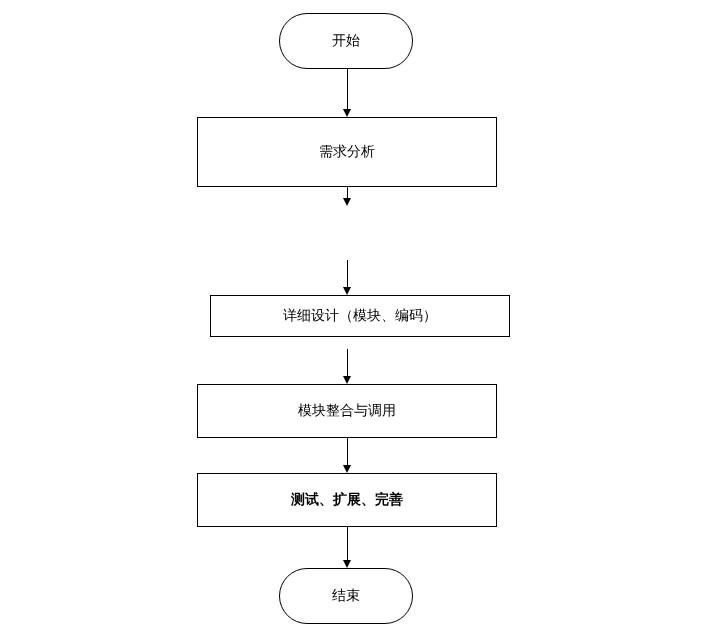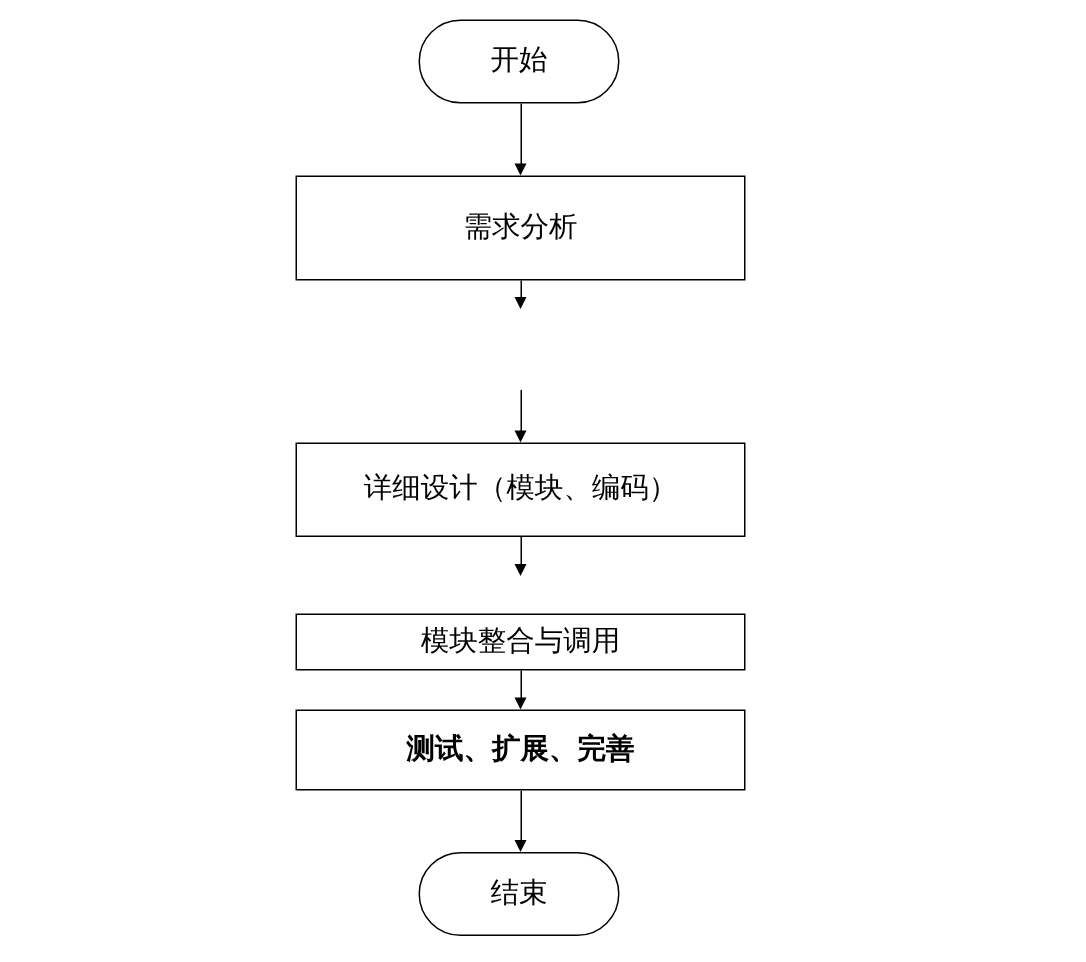--- a/index.html
+++ b/index.html
@@ -19,21 +19,21 @@
   }
   .node {
     position: absolute;
     box-sizing: border-box;
     display: flex;
     align-items: center;
     justify-content: center;
     border: 1px solid #000000;
     background: #ffffff;
     color: #000000;
-    font-size: 19px;
+    font-size: 14px;
     line-height: 1.2;
     white-space: nowrap;
   }
   .node.terminator {
     border-radius: 40px;
   }
   .node.process {
     border-radius: 0;
   }
   .connector {
@@ -83,24 +83,24 @@
     <div class="connector" style="left: 347px; top: 527px; width: 1px; height: 41px;">
       <div class="line" style="height: 34px;"></div>
       <div class="head" style="top: 33px;"></div>
     </div>
     <div class="node terminator" style="left: 279px; top: 13px; width: 134px; height: 56px;">
       <span>开始</span>
     </div>
     <div class="node process" style="left: 197px; top: 117px; width: 300px; height: 70px;">
       <span>需求分析</span>
     </div>
-    <div class="node process" style="left: 197px; top: 295px; width: 300px; height: 63px;">
+    <div class="node process" style="left: 210px; top: 295px; width: 300px; height: 42px;">
       <span>详细设计（模块、编码）</span>
     </div>
-    <div class="node process" style="left: 197px; top: 384px; width: 300px; height: 38px; margin-top: 25px;">
+    <div class="node process" style="left: 197px; top: 384px; width: 300px; height: 54px;">
       <span>模块整合与调用</span>
     </div>
     <div class="node process" style="left: 197px; top: 473px; width: 300px; height: 54px; font-weight: bold;">
       <span>测试、扩展、完善</span>
     </div>
     <div class="node terminator" style="left: 279px; top: 568px; width: 134px; height: 56px;">
       <span>结束</span>
     </div>
   </div>
 

